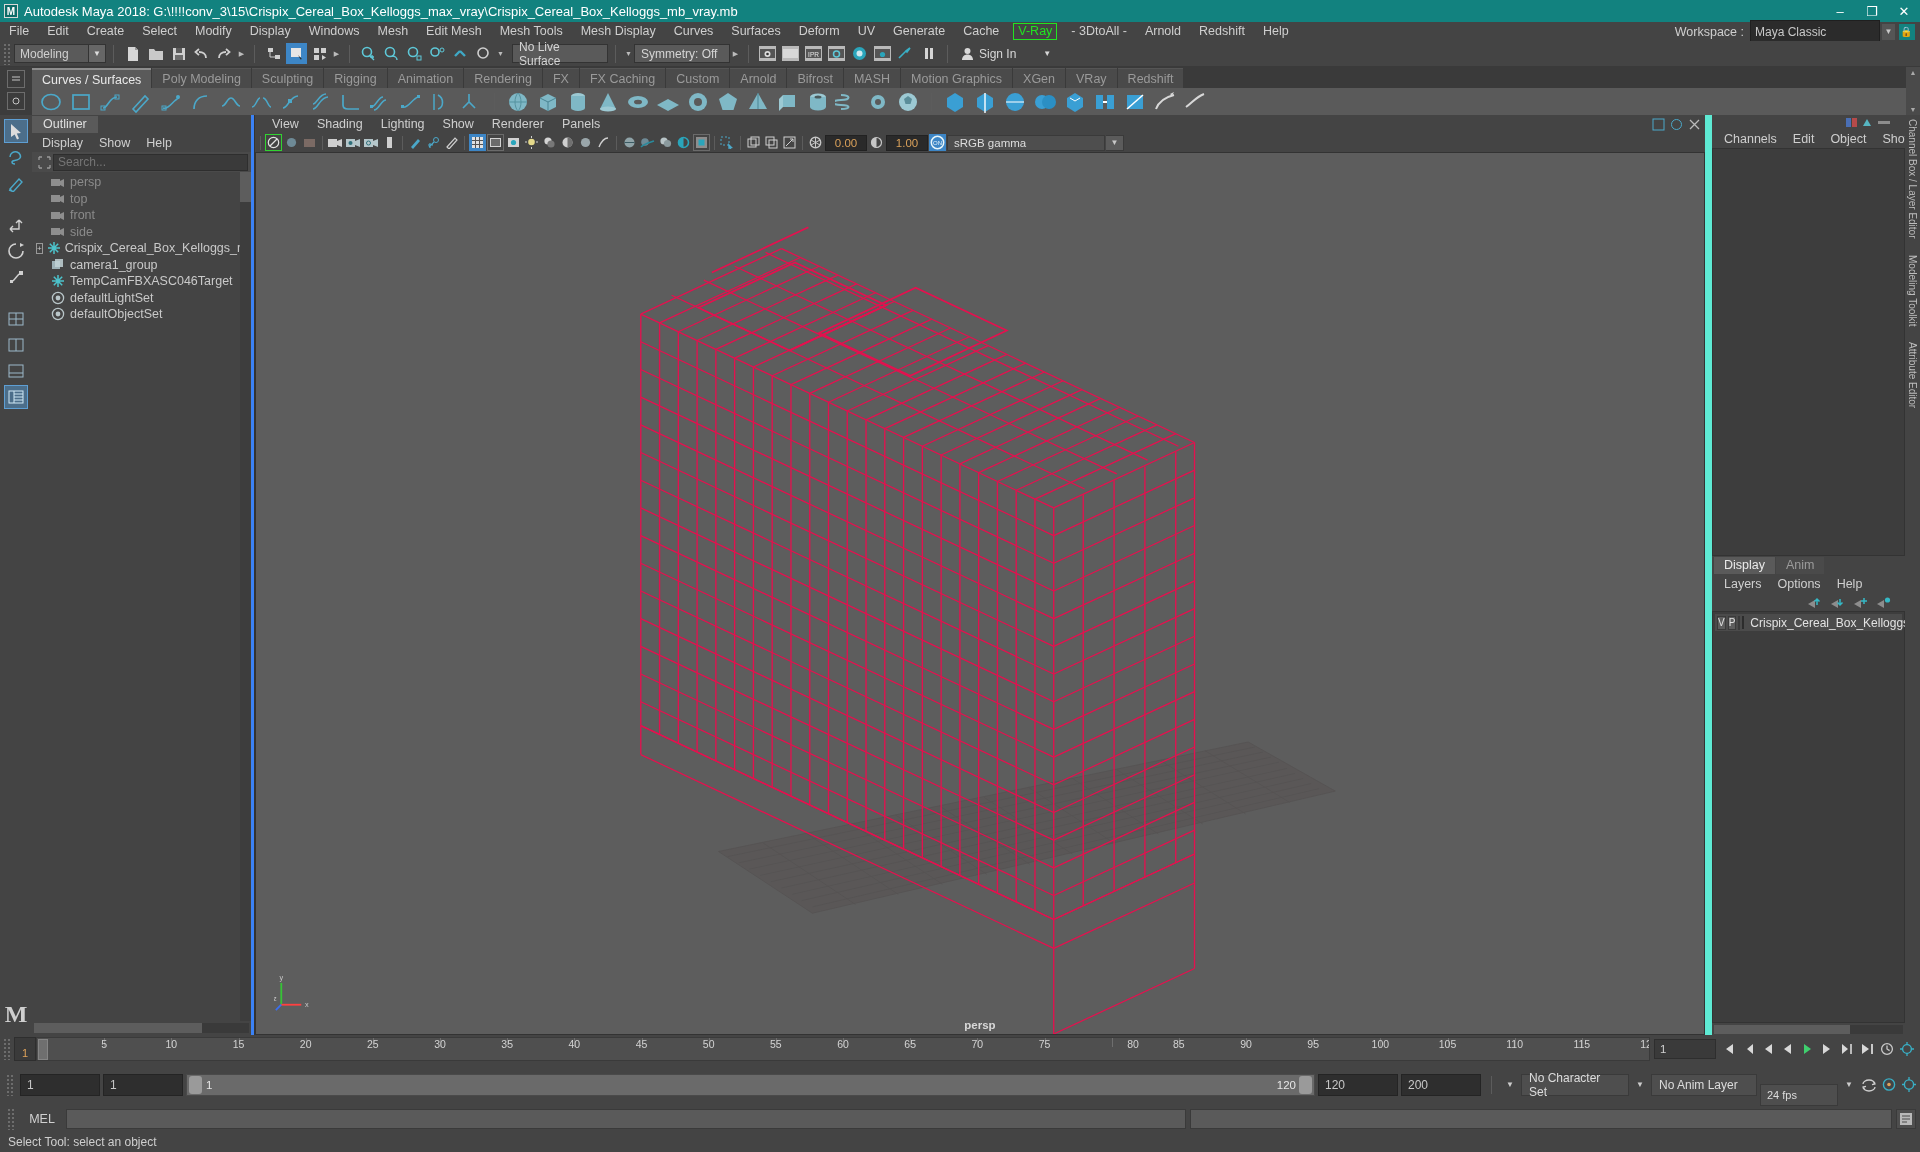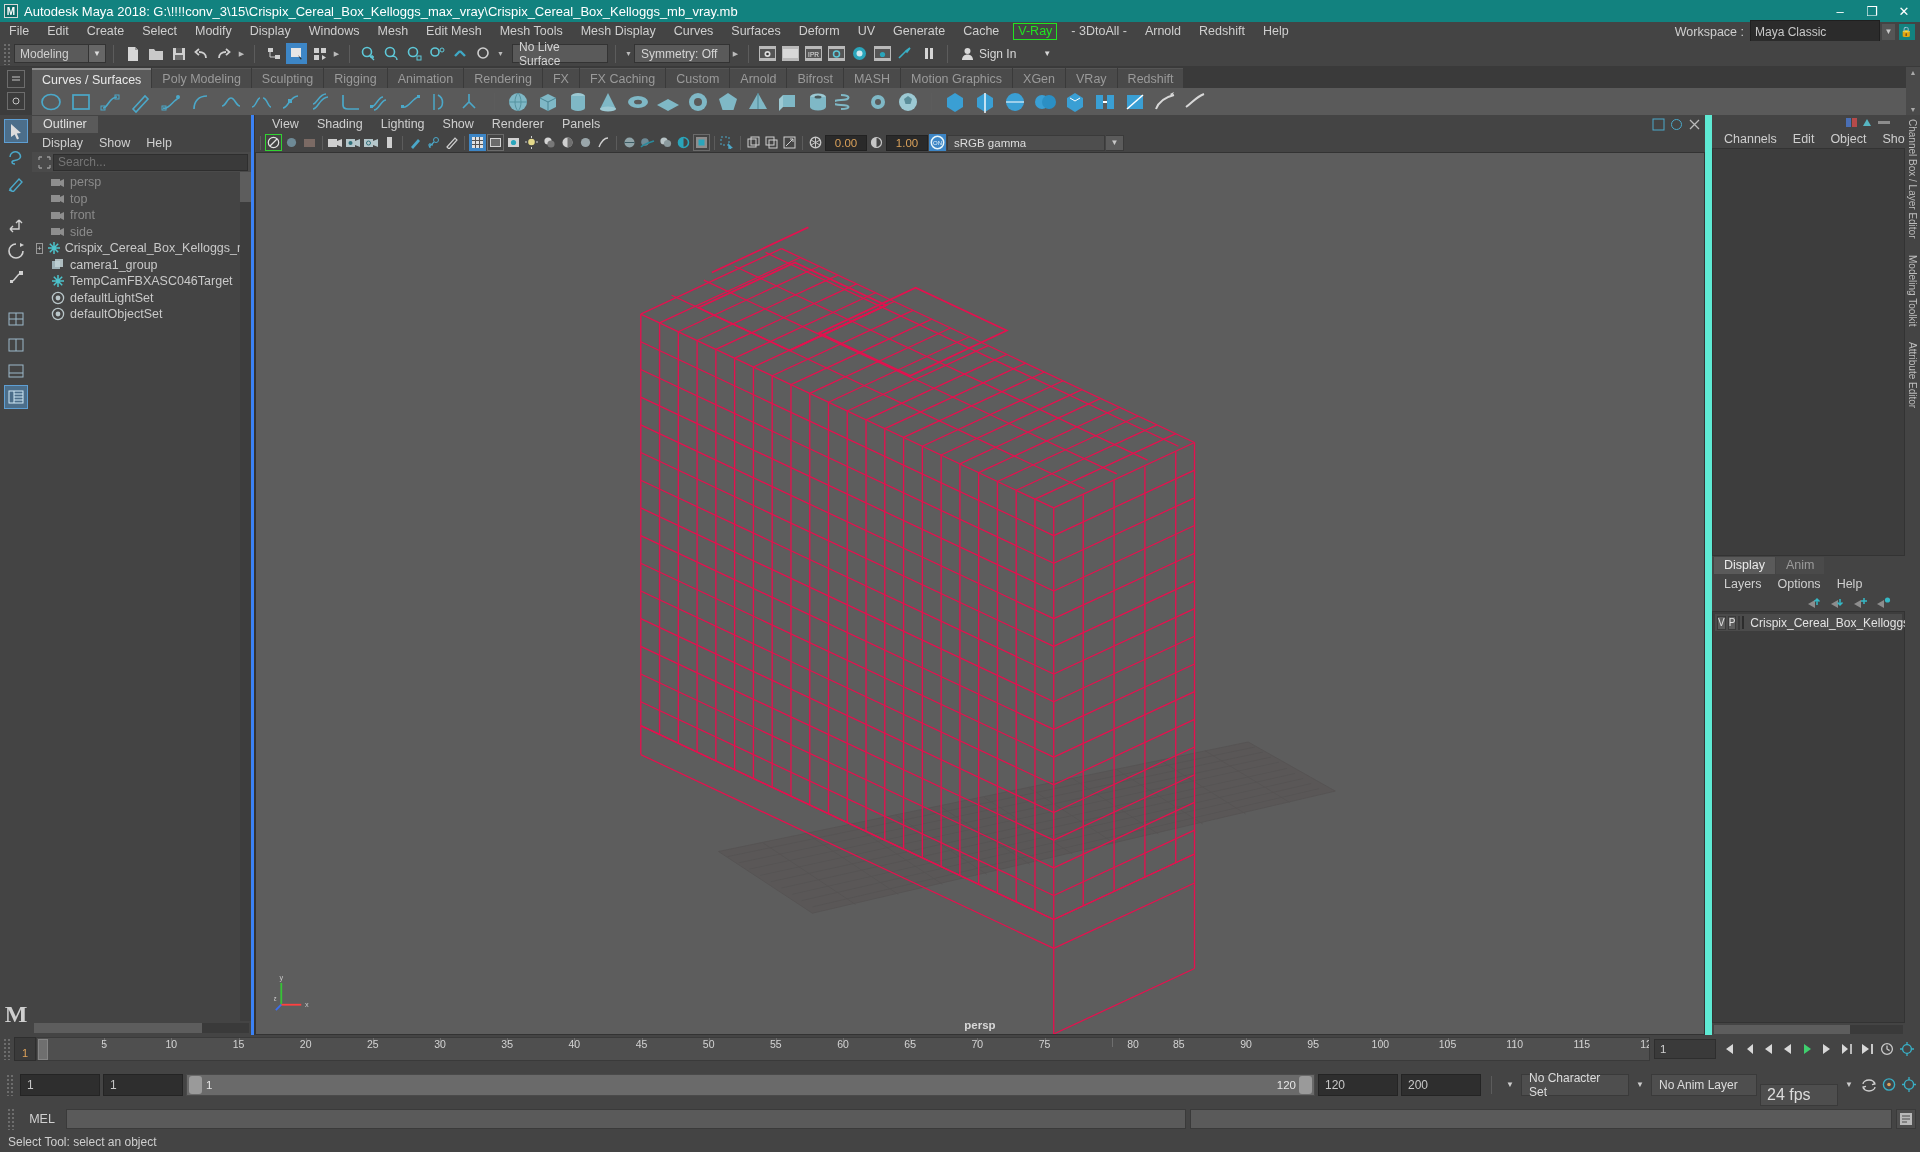--- a/index.html
+++ b/index.html
@@ -162,21 +162,21 @@
   
   .rangearea{flex:0 0 30px;background:#444;display:flex;align-items:center;gap:3px;padding:0 3px;}
   .rbox{width:80px;height:22px;background:#2e2e2e;border:1px solid #242424;color:#c8c8c8;font-size:12px;display:flex;align-items:center;padding-left:6px;}
   .rslider{flex:1;height:22px;background:#6a6a6a;border:1px solid #4a4a4a;position:relative;display:flex;align-items:center;}
   .rs-handle{width:13px;height:18px;background:#9a9a9a;border-radius:3px;margin-left:2px;}
   .rs-lab{font-size:11.5px;color:#e6e6e6;margin-left:4px;}
   .rs-right{position:absolute;right:2px;display:flex;align-items:center;gap:3px;}
   .rs-rhandle{width:13px;height:18px;background:#9a9a9a;border-radius:3px;}
   .cbox{height:22px;background:#4e4e4e;border:1px solid #3a3a3a;color:#dcdcdc;font-size:12px;display:flex;align-items:center;padding:0 7px;}
   .carrow{width:16px;height:22px;display:flex;align-items:center;justify-content:center;font-size:8px;color:#ccc;}
-  .fpsbox{width:78px;height:22px;background:#4e4e4e;border:1px solid #3a3a3a;color:#dcdcdc;font-size:16px;display:flex;align-items:center;padding-left:6px;margin-top:21px;}
+  .fpsbox{width:78px;height:22px;background:#4e4e4e;border:1px solid #3a3a3a;color:#dcdcdc;font-size:11px;display:flex;align-items:center;padding-left:6px;margin-top:21px;}
 
   
   .melrow{flex:0 0 26px;background:#444;display:flex;align-items:center;gap:4px;padding:0 4px;}
   .mel-lbl{width:40px;text-align:center;font-size:12.5px;color:#d0d0d0;}
   .mel-input{width:1120px;height:20px;background:#5a5a5a;border:1px solid #3a3a3a;}
   .mel-out{flex:1;height:20px;background:#5a5a5a;border:1px solid #3a3a3a;}
   .mel-btn{width:20px;height:20px;background:#4e4e4e;border:1px solid #3a3a3a;display:flex;align-items:center;justify-content:center;}
 
   
   .helpline{flex:0 0 20px;background:#444;display:flex;align-items:center;padding-left:8px;font-size:12px;color:#cfcfcf;}

